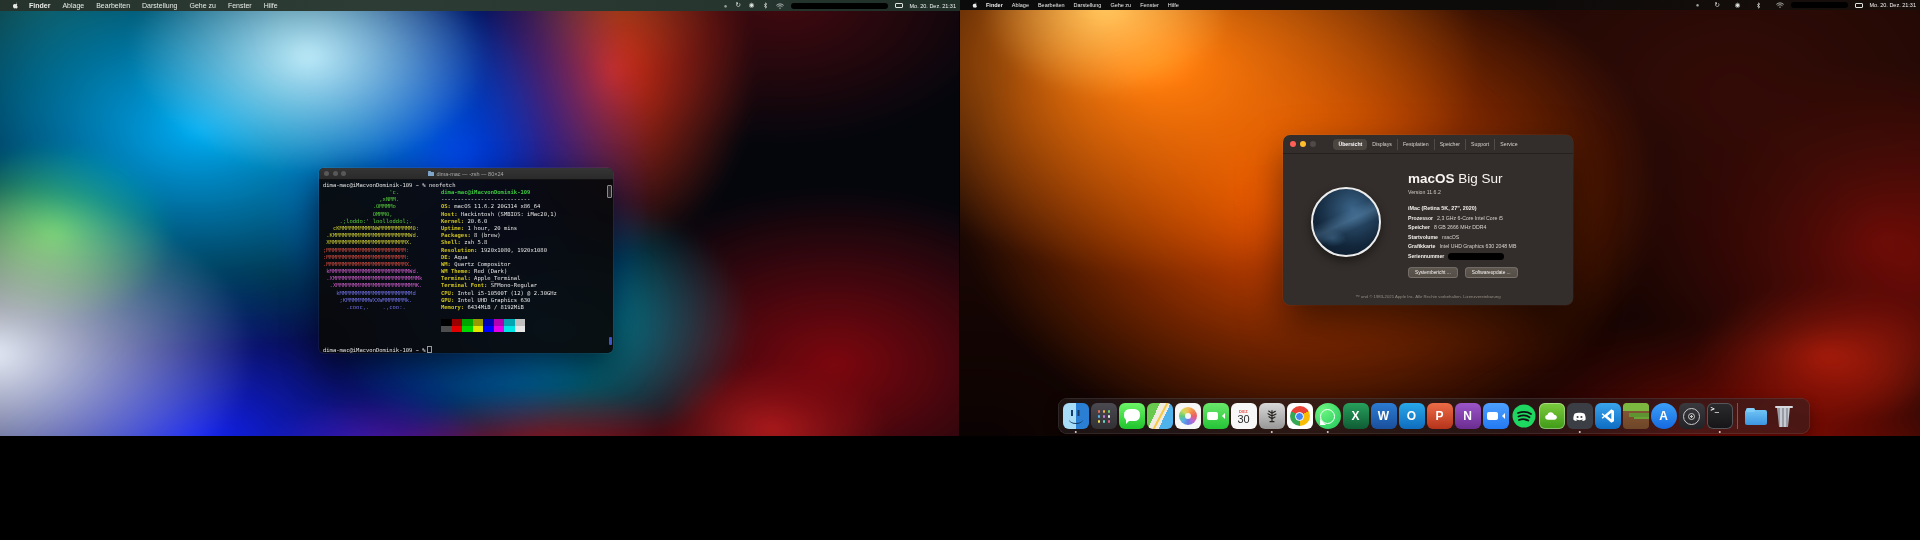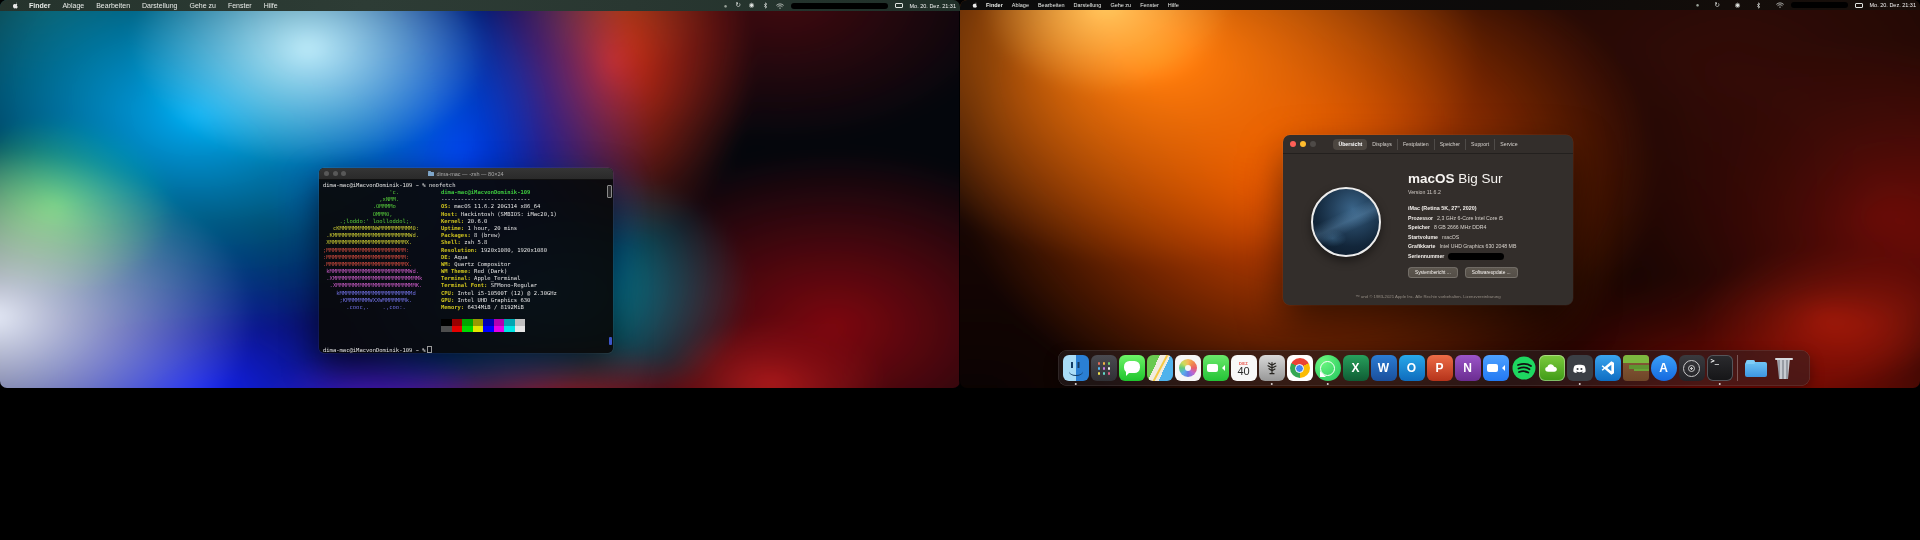--- a/index.html
+++ b/index.html
@@ -1,18 +1,18 @@
 <!DOCTYPE html>
 <html><head>
 <meta charset="utf-8">
 <style>
   html,body{margin:0;padding:0;background:#000;}
   .stage{position:relative;width:1920px;height:540px;overflow:hidden;background:#000;
          font-family:"Liberation Sans",sans-serif;-webkit-font-smoothing:antialiased;}
-  .screen{position:absolute;top:0;height:388px;overflow:hidden;border-radius:7px;}
+  .screen{position:absolute;top:0;height:436px;overflow:hidden;}
   .screen-left{left:0;width:960px;}
   .screen-right{left:960px;width:960px;box-shadow:-1px 0 0 rgba(0,0,0,.9);}
 
   
   .wall{position:absolute;inset:-26px;filter:blur(7px) saturate(1.25);}
   .wall-left{background:
     radial-gradient(420px 270px at 2% 78%, rgba(238,242,252,.97), rgba(238,242,252,0) 62%),
     radial-gradient(300px 200px at 33% 17%, rgba(214,246,255,.92), rgba(214,246,255,0) 60%),
     radial-gradient(540px 340px at 22% 32%, rgba(18,180,244,.9), rgba(18,180,244,0) 65%),
     radial-gradient(300px 430px at 48% 42%, rgba(10,45,225,.85), rgba(10,45,225,0) 65%),
@@ -376,21 +376,21 @@
         <span class="d-item">
           <span class="d-ic i-photos"></span>
         </span>
         <span class="d-item">
           <span class="d-ic i-facetime"></span>
         </span>
         <span class="d-item">
           <span class="d-ic i-calendar">
             <span style="text-align: center;">
               <span class="cal-m">DEZ</span>
-              <span class="cal-d">40</span>
+              <span class="cal-d">30</span>
             </span>
           </span>
         </span>
         <span class="d-item">
           <span class="d-ic i-hackintool">
             <svg width="16" height="16" viewBox="0 0 24 24">
               <path d="M12 4 L12 20 M12 8 L7 4.5 M12 8 L17 5 M12 12 L6 8.5 M12 12 L18 9 M12 16 L7.5 13 M12 16 L16.5 13.5 M9 20.5 L15 20.5" stroke="#26231f" stroke-width="1.7" fill="none" stroke-linecap="round"></path>
             </svg>
           </span>
           <span class="d-dot"></span>

